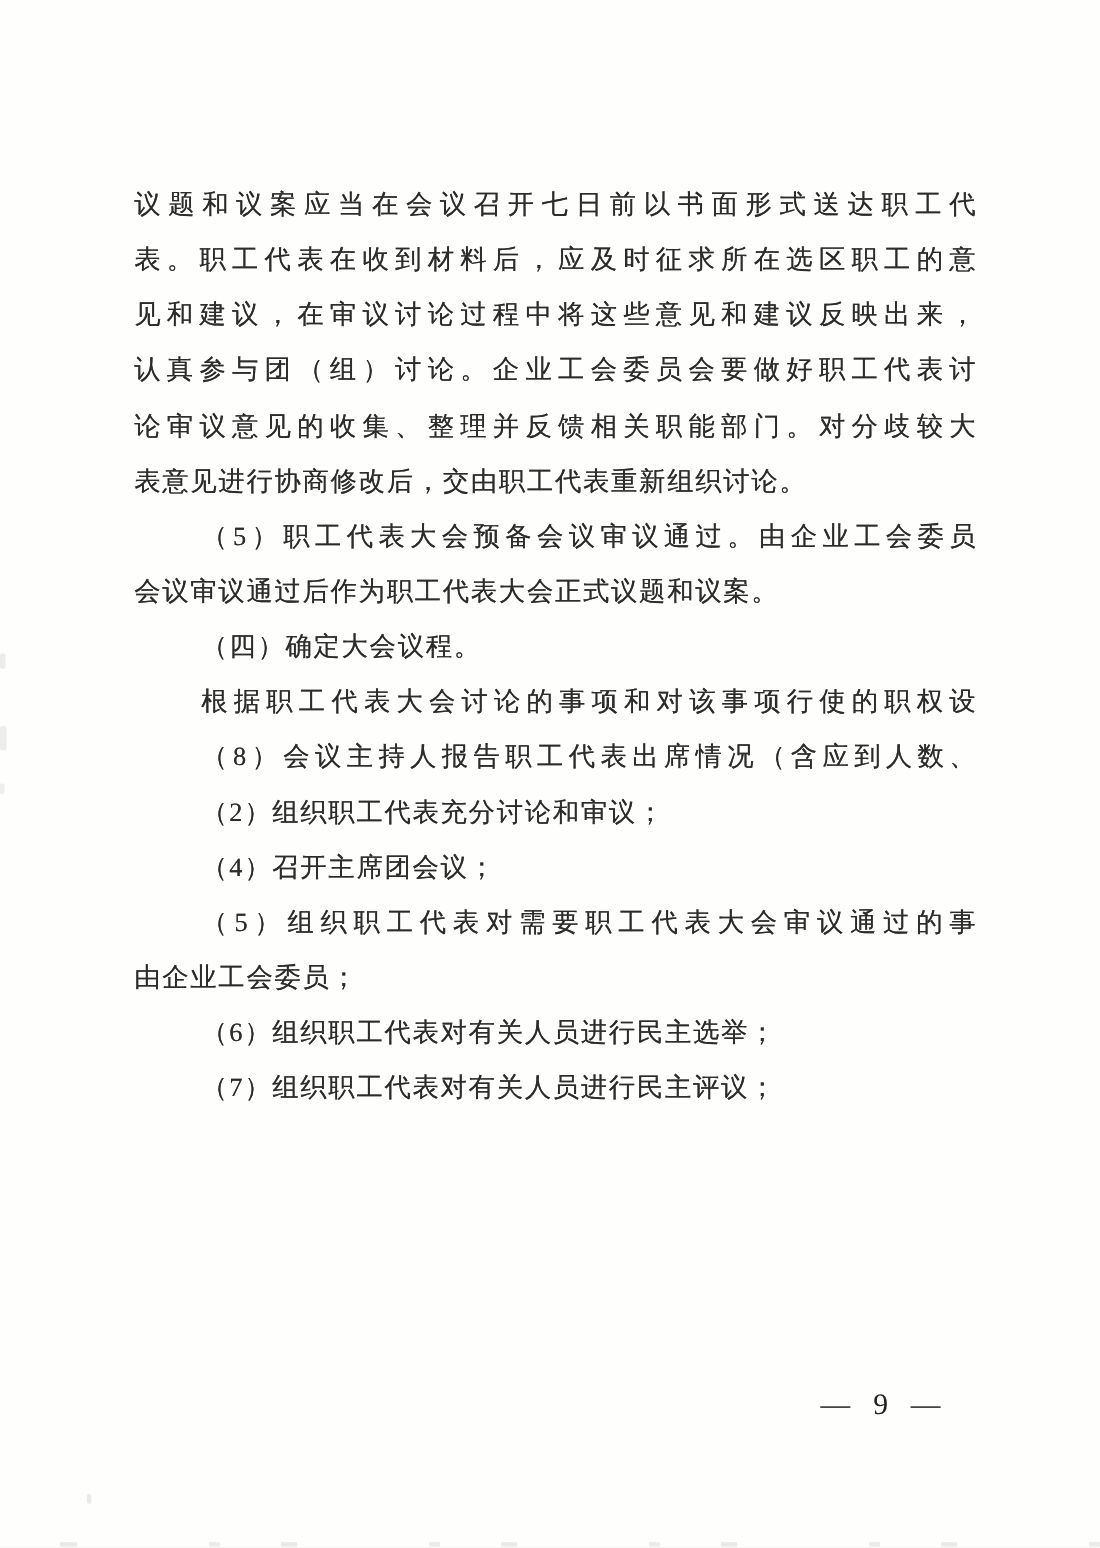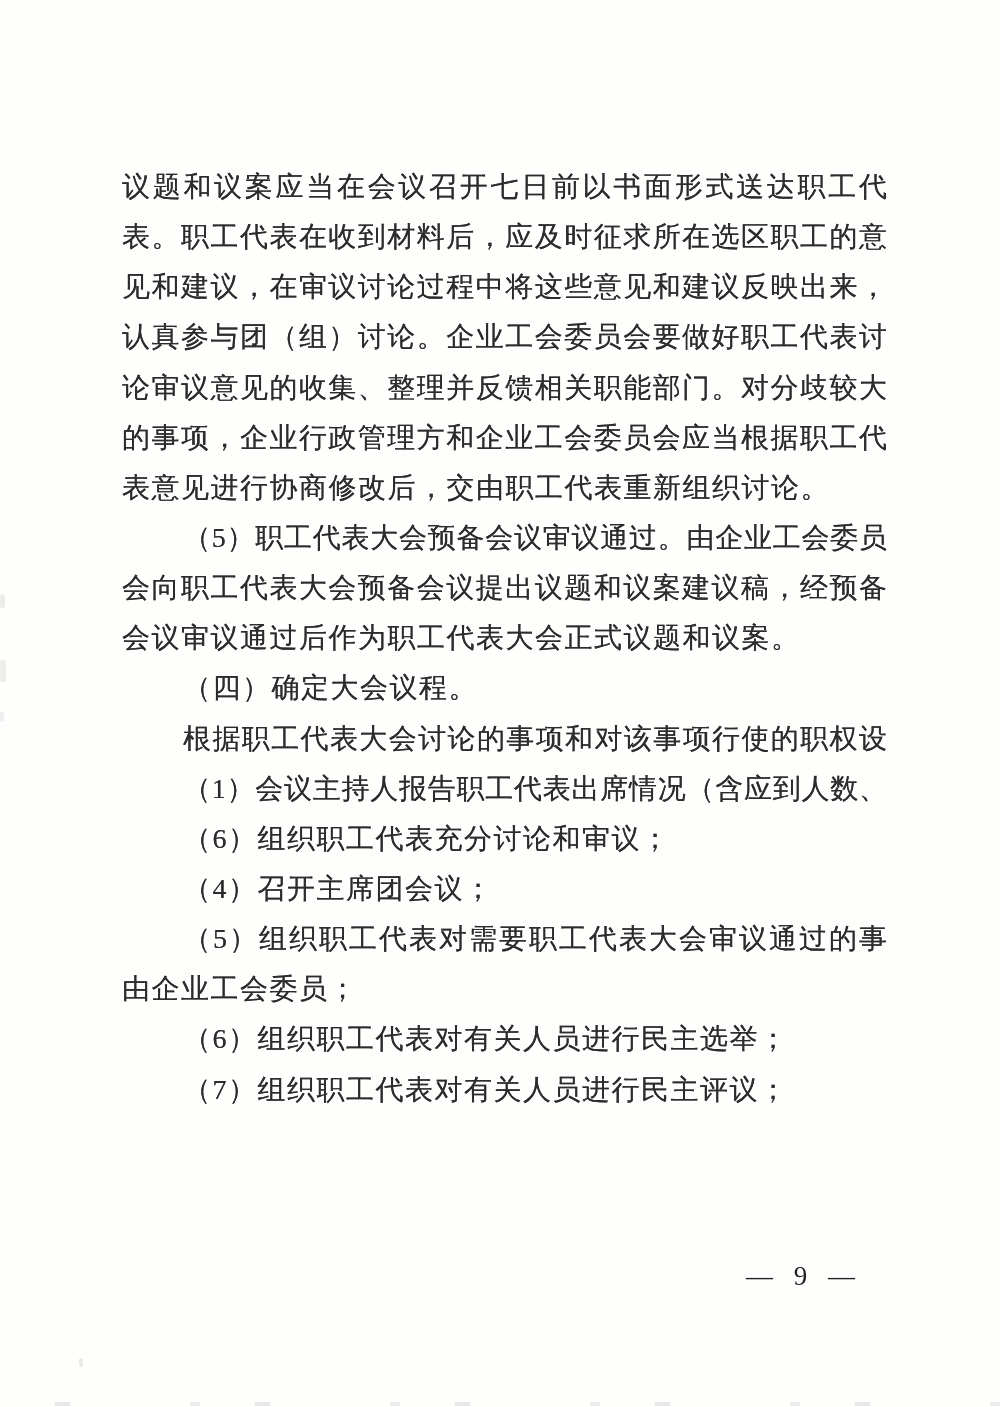--- a/index.html
+++ b/index.html
@@ -18,21 +18,21 @@
   }
   .text-block {
     position: absolute;
     left: 122px;
     top: 162px;
     width: 765px;
   }
   .line {
     height: 50.15px;
     line-height: 50.15px;
-    font-size: 28px;
+    font-size: 24px;
     color: #2c2c2c;
     letter-spacing: 1.5px;
     white-space: nowrap;
     font-weight: 400;
     text-shadow: 0 0 0.4px #555;
   }
   .line.fill {
     white-space: normal;
     letter-spacing: 0;
     text-align: justify;
@@ -82,29 +82,27 @@
 <body>
 
 <div class="page">
 
   <div class="text-block">
     <div class="line fill">议题和议案应当在会议召开七日前以书面形式送达职工代</div>
     <div class="line fill">表。职工代表在收到材料后，应及时征求所在选区职工的意</div>
     <div class="line fill">见和建议，在审议讨论过程中将这些意见和建议反映出来，</div>
     <div class="line fill">认真参与团（组）讨论。企业工会委员会要做好职工代表讨</div>
     <div class="line fill">论审议意见的收集、整理并反馈相关职能部门。对分歧较大</div>
-    <div class="line fill">的事项，企业行政管理方和企业工会委员会应当根据职工代</div>
     <div class="line">表意见进行协商修改后，交由职工代表重新组织讨论。</div>
     <div class="line indent fill">（5）职工代表大会预备会议审议通过。由企业工会委员</div>
-    <div class="line fill">会向职工代表大会预备会议提出议题和议案建议稿，经预备</div>
     <div class="line">会议审议通过后作为职工代表大会正式议题和议案。</div>
     <div class="line indent">（四）确定大会议程。</div>
     <div class="line indent fill">根据职工代表大会讨论的事项和对该事项行使的职权设</div>
-    <div class="line indent fill">（1）会议主持人报告职工代表出席情况（含应到人数、</div>
-    <div class="line indent">（6）组织职工代表充分讨论和审议；</div>
+    <div class="line indent fill">（8）会议主持人报告职工代表出席情况（含应到人数、</div>
+    <div class="line indent">（2）组织职工代表充分讨论和审议；</div>
     <div class="line indent">（4）召开主席团会议；</div>
     <div class="line indent fill">（5）组织职工代表对需要职工代表大会审议通过的事</div>
     <div class="line">由企业工会委员；</div>
     <div class="line indent">（6）组织职工代表对有关人员进行民主选举；</div>
     <div class="line indent">（7）组织职工代表对有关人员进行民主评议；</div>
   </div>
 
   <div class="page-footer">— 9 —</div>
 
   <div class="artifact a1"></div>

